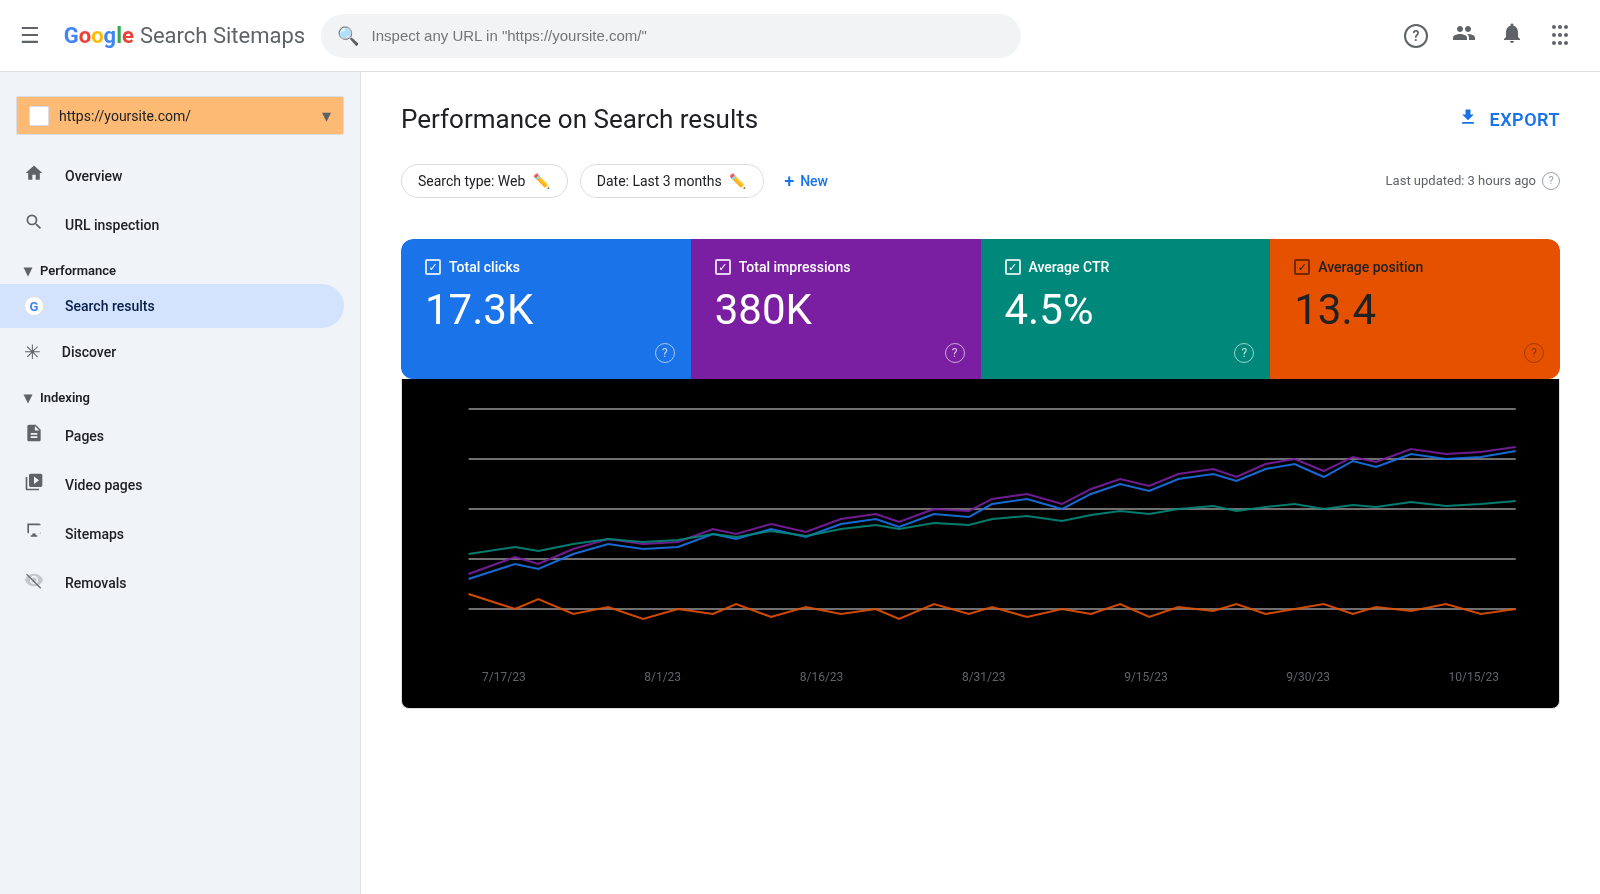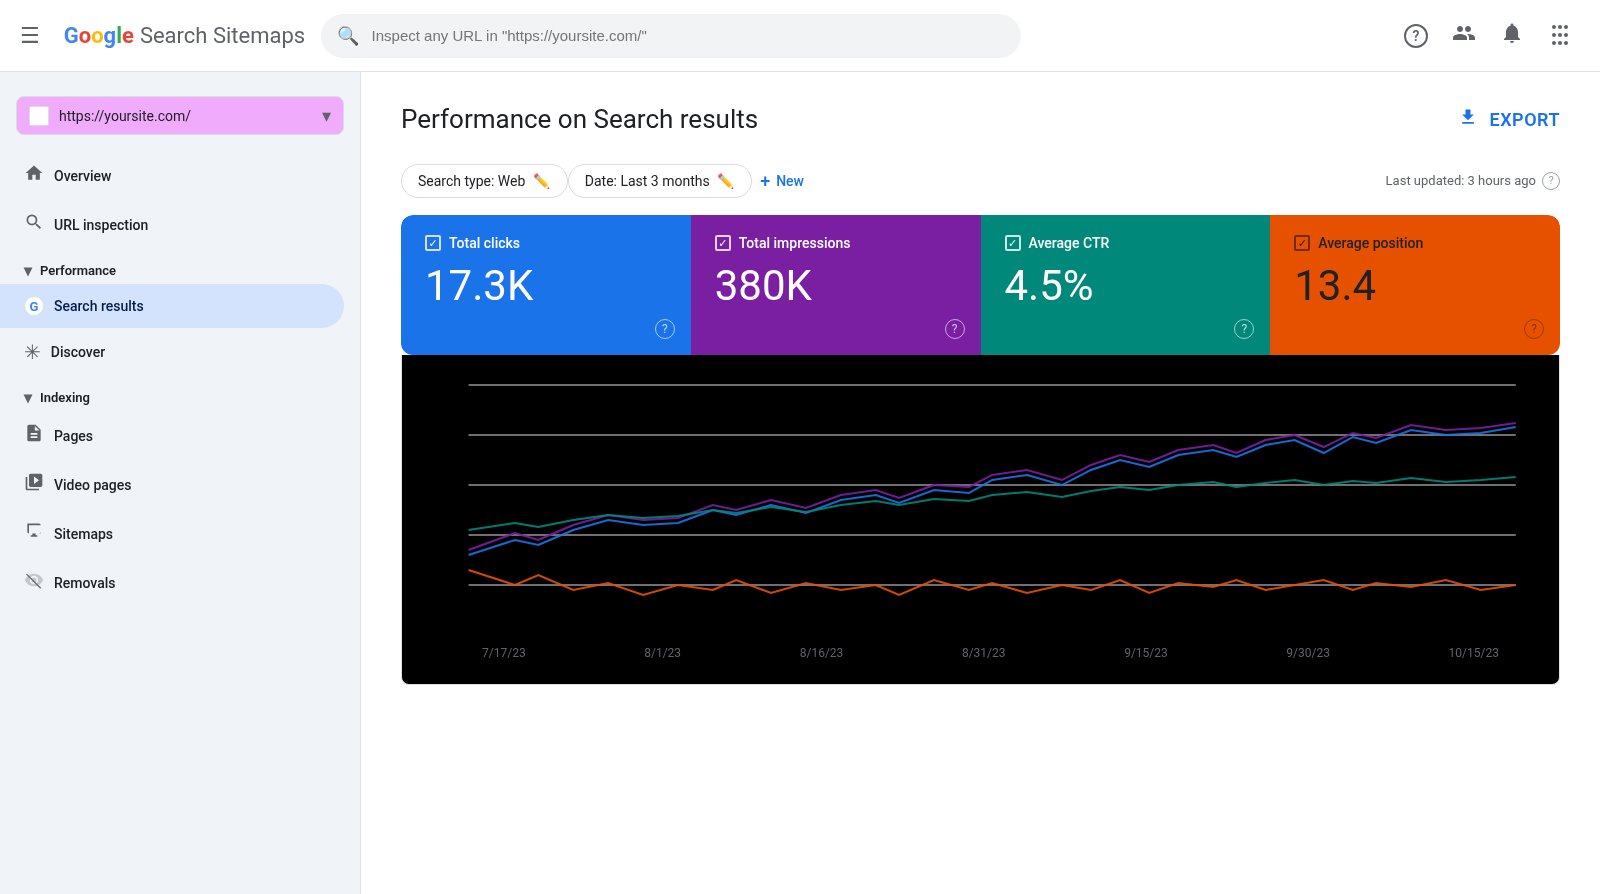--- a/index.html
+++ b/index.html
@@ -92,42 +92,42 @@
     .sidebar {
       width: 360px;
       background: #f0f4f9;
       padding: 16px 0;
       overflow-y: auto;
       flex-shrink: 0;
     }
 
     .site-selector {
       margin: 8px 16px 16px 16px;
-      background: #f0abfc;
+      background: #fdba74;
       border: 1px solid #dadce0;
-      border-radius: 8px;
+      border-radius: 2px;
       padding: 8px 12px;
       display: flex;
       align-items: center;
       gap: 10px;
       cursor: pointer;
     }
     .site-favicon {
       width: 20px; height: 20px;
       background: #fff;
       border: 1px solid #dadce0;
       border-radius: 2px;
     }
     .site-url { font-size: 14px; color: #202124; flex: 1; }
     .chevron-down { color: #5f6368; font-size: 18px; }
 
     .nav-item {
       display: flex;
       align-items: center;
-      gap: 10px;
+      gap: 21px;
       padding: 12px 24px;
       cursor: pointer;
       border-radius: 0 28px 28px 0;
       margin-right: 16px;
       color: #202124;
       font-size: 14px;
       font-weight: 500;
     }
     .nav-item.active { background: #d3e3fd; color: #041e49; }
     .nav-item .nav-icon { font-size: 20px; color: #5f6368; }
@@ -172,21 +172,22 @@
       font-weight: 600;
       color: #1a73e8;
       cursor: pointer;
       letter-spacing: 0.5px;
     }
 
     
     .filters-bar {
       display: flex;
       align-items: center;
-      margin-bottom: 16px;
+      gap: 12px;
+      margin-bottom: 40px;
       flex-wrap: wrap;
     }
     .filter-chip {
       display: flex;
       align-items: center;
       gap: 8px;
       padding: 8px 16px;
       border: 1px solid #dadce0;
       border-radius: 20px;
       font-size: 14px;

